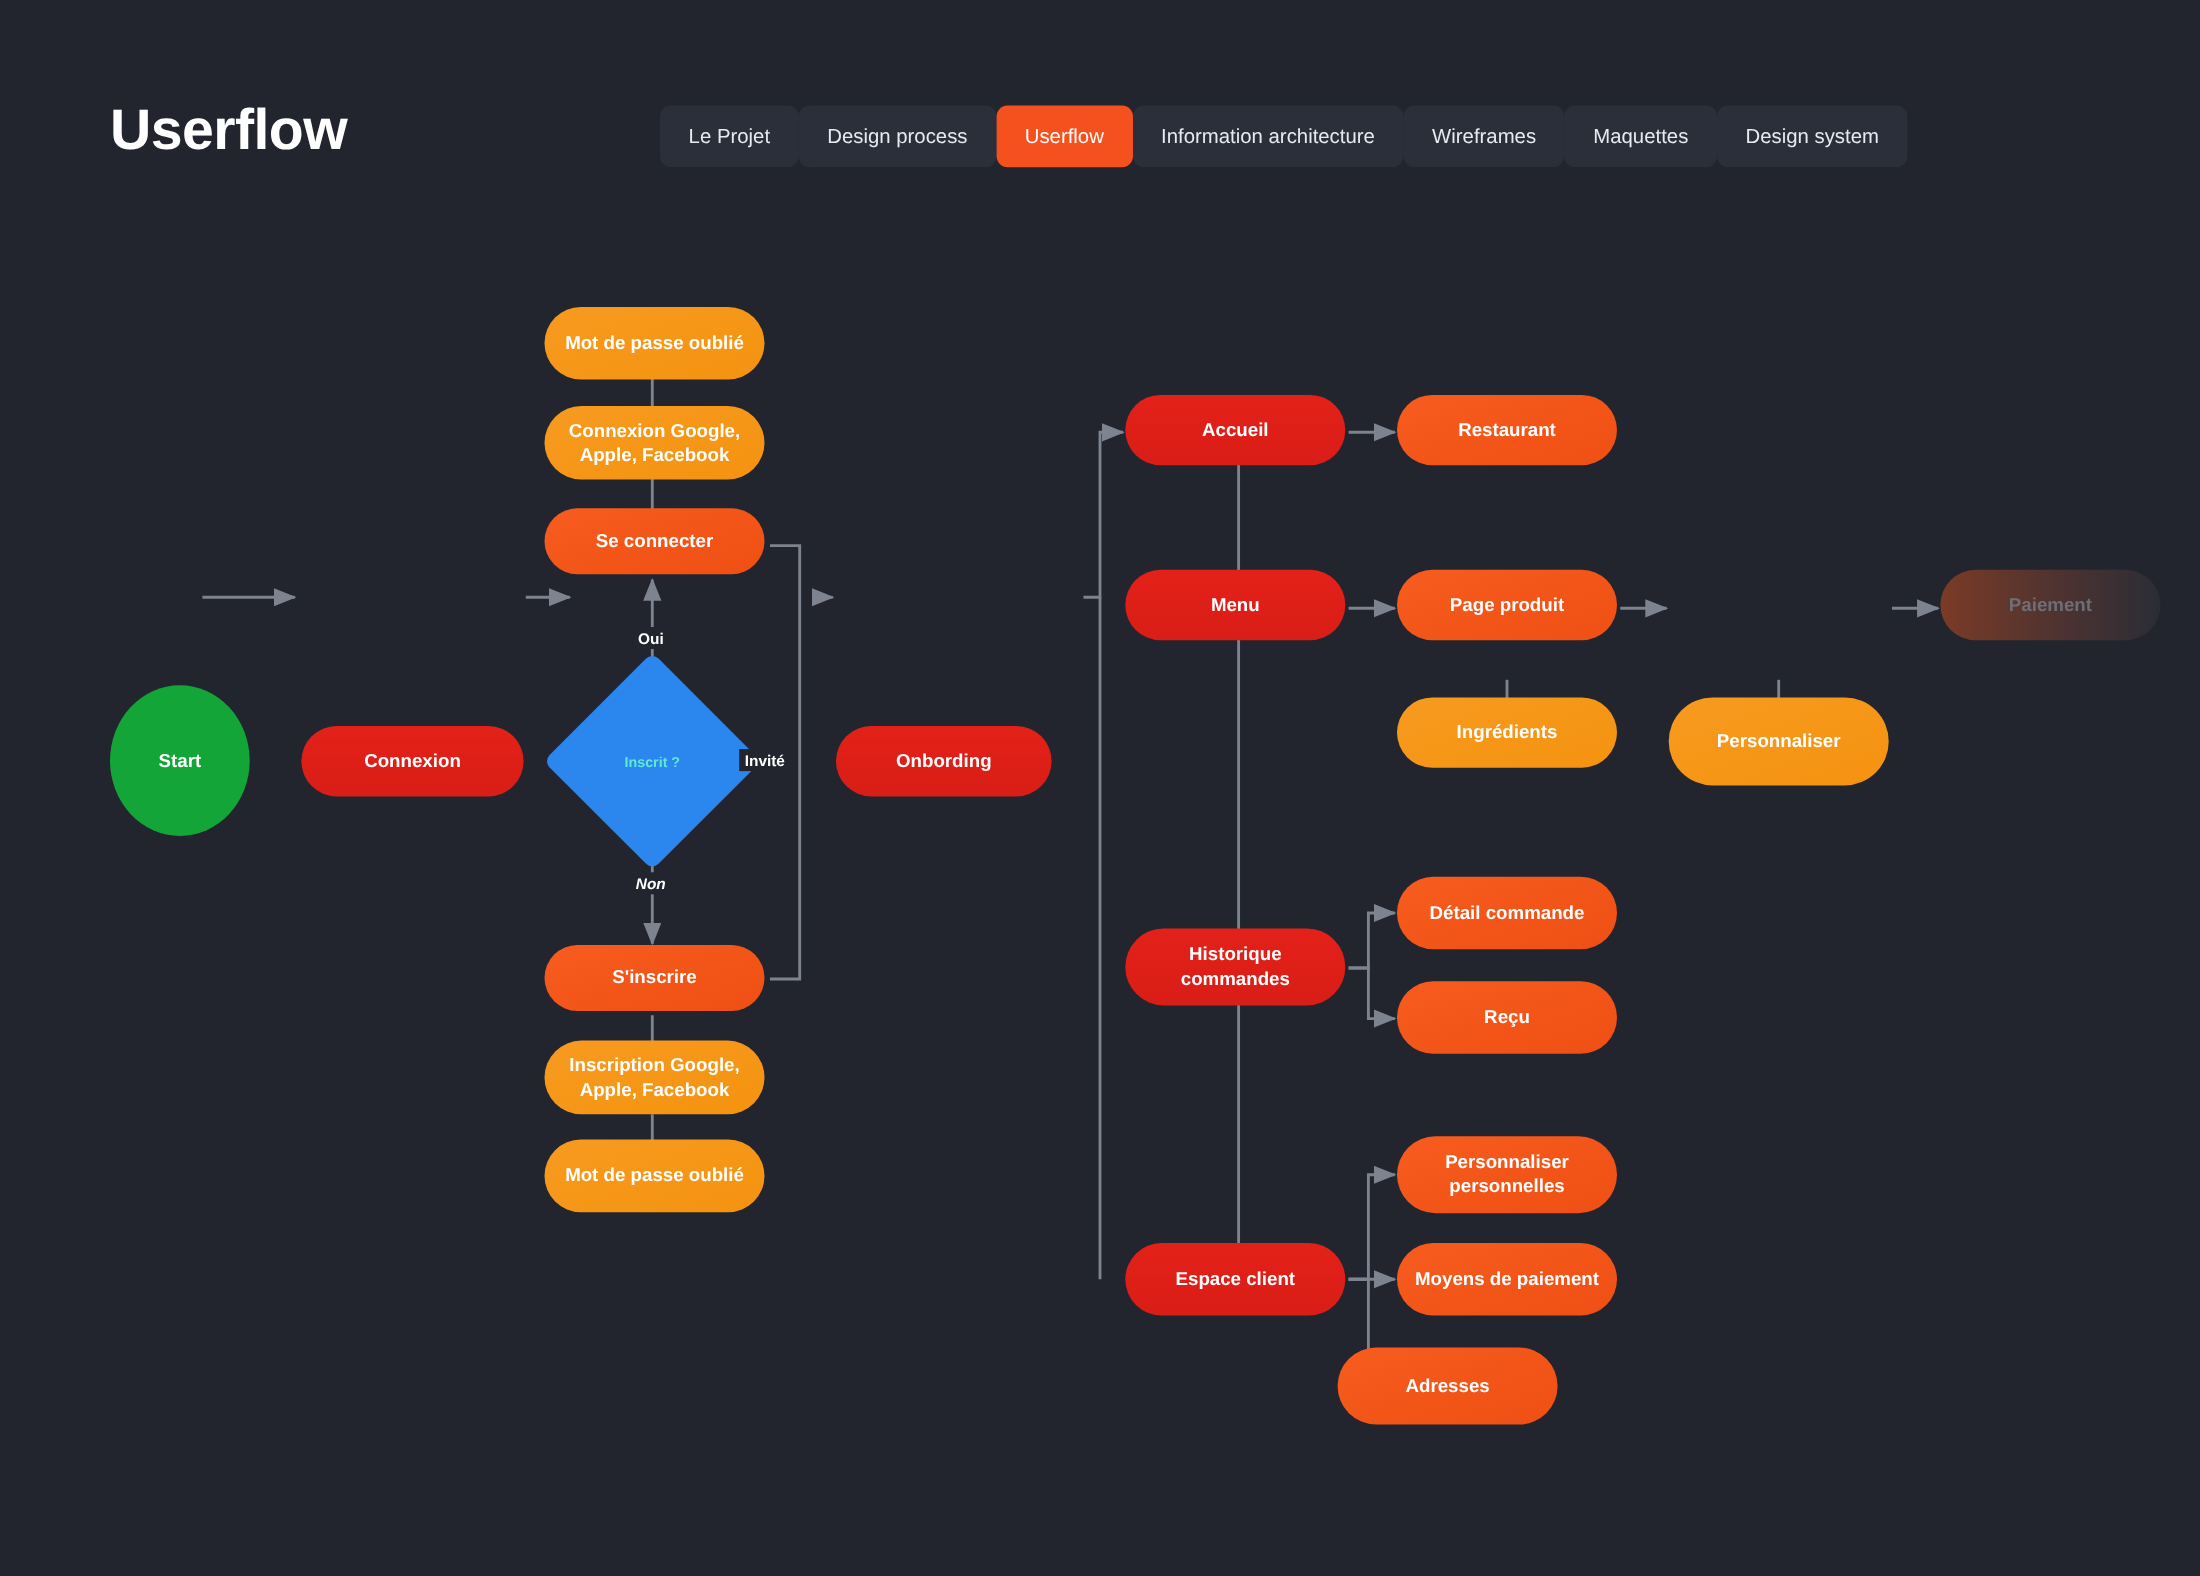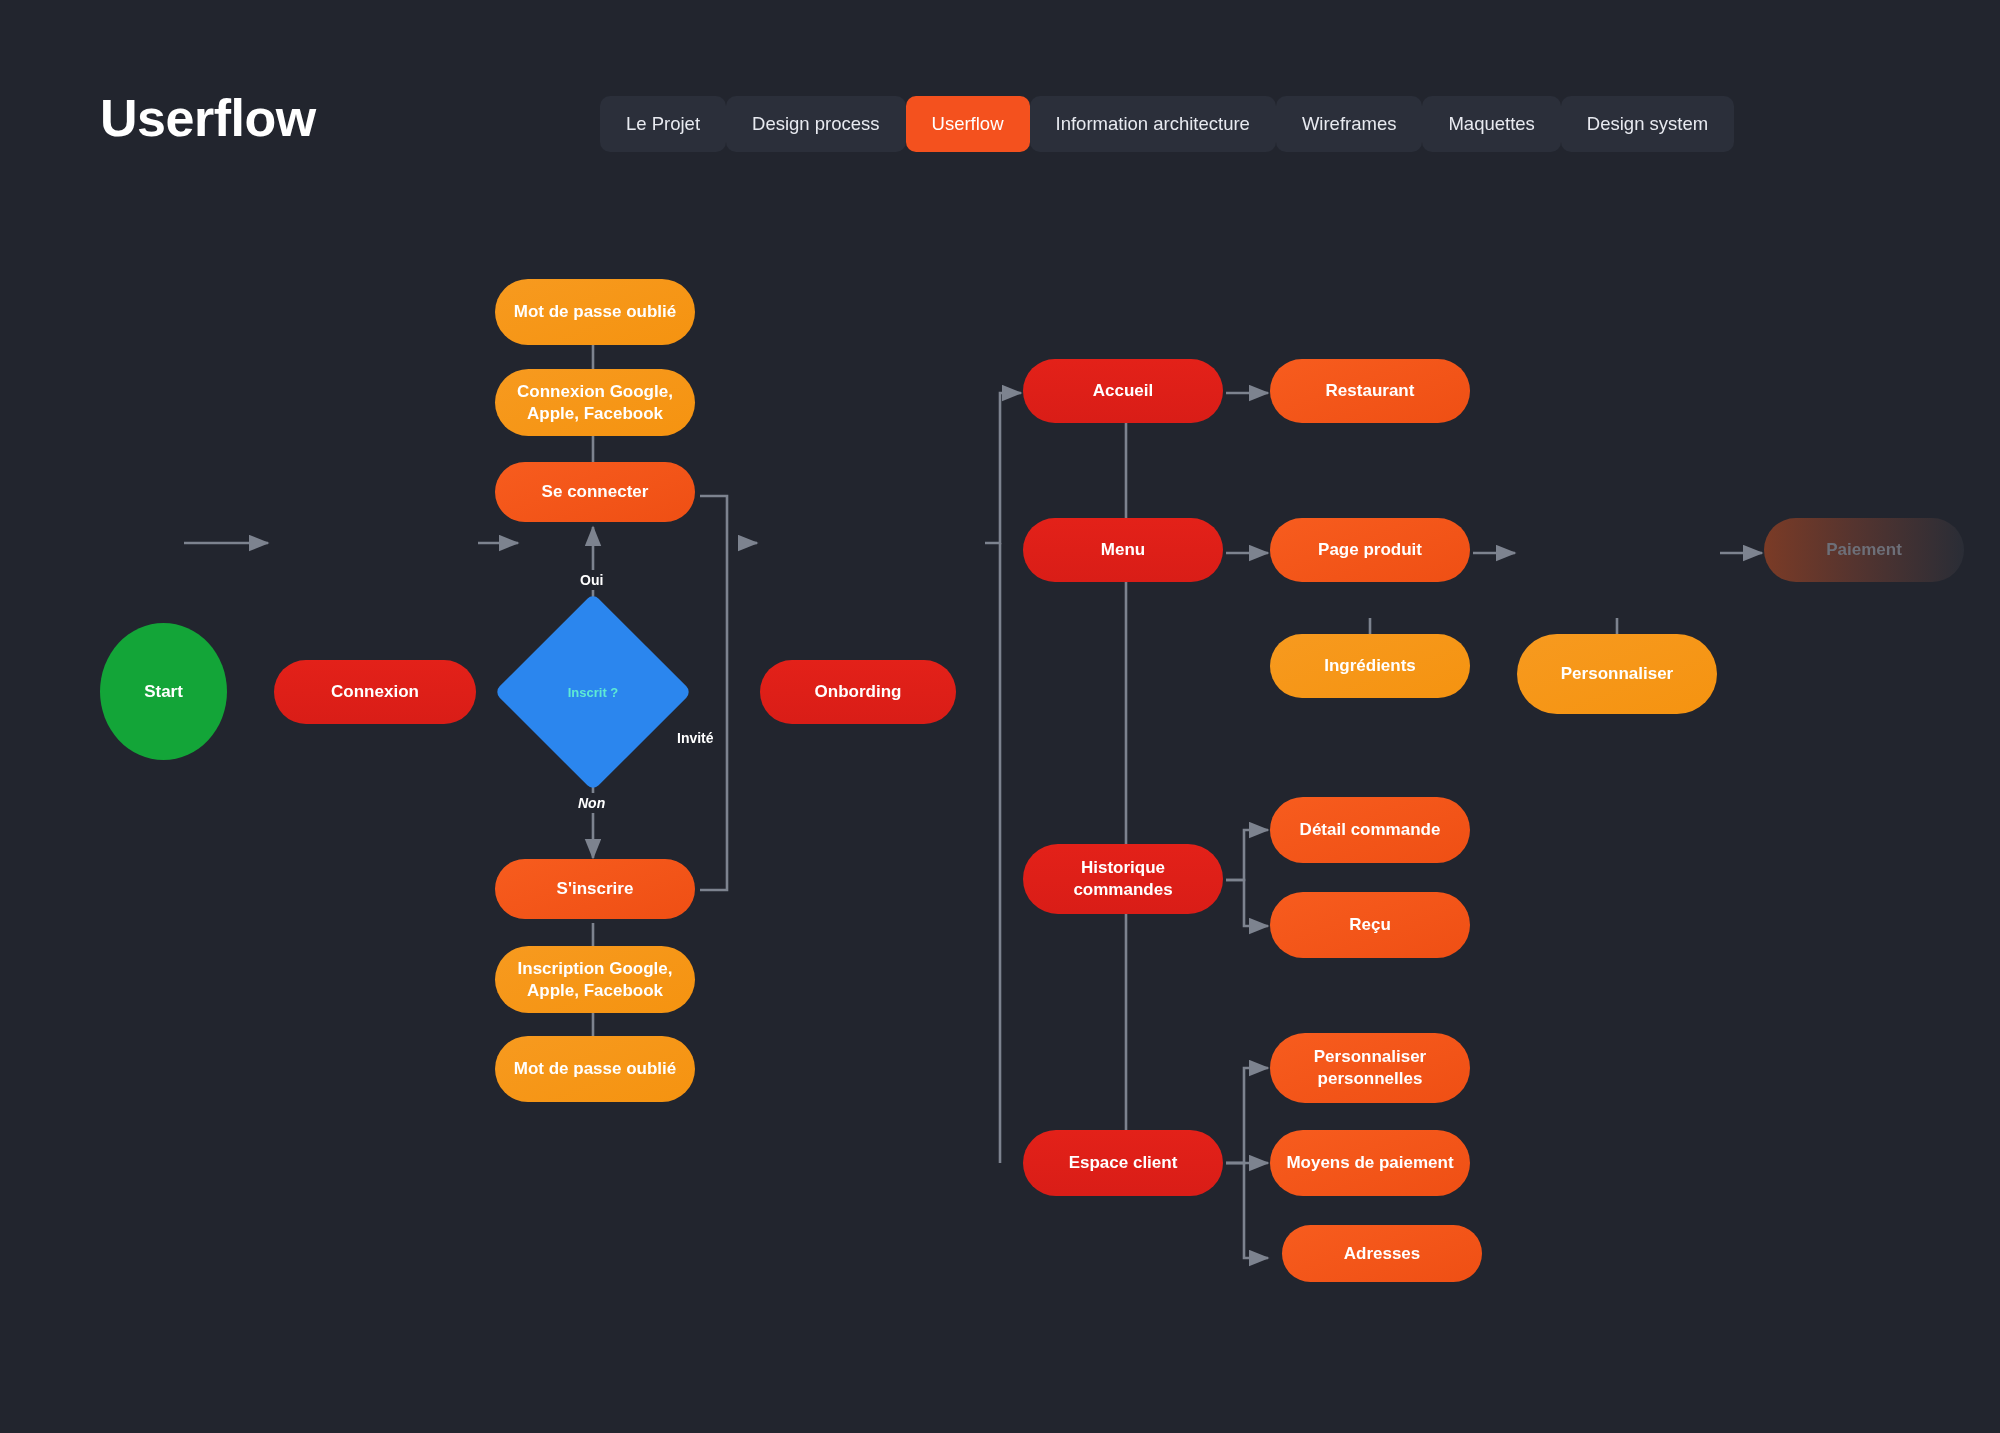--- a/index.html
+++ b/index.html
@@ -193,20 +193,20 @@
     <div class="node n-amber" style="left:1270px;top:634px;width:200px;height:64px;">Ingrédients</div>
     <div class="node n-amber" style="left:1517px;top:634px;width:200px;height:80px;">Personnaliser</div>
 
     <div class="node n-red" style="left:1023px;top:844px;width:200px;height:70px;">Historique commandes</div>
     <div class="node n-orange" style="left:1270px;top:797px;width:200px;height:66px;">Détail commande</div>
     <div class="node n-orange" style="left:1270px;top:892px;width:200px;height:66px;">Reçu</div>
 
     <div class="node n-red" style="left:1023px;top:1130px;width:200px;height:66px;">Espace client</div>
     <div class="node n-orange" style="left:1270px;top:1033px;width:200px;height:70px;">Personnaliser personnelles</div>
     <div class="node n-orange" style="left:1270px;top:1130px;width:200px;height:66px;">Moyens de paiement</div>
-    <div class="node n-orange" style="left:1282px;top:1225px;width:200px;height:57px;">Adresses</div>
+    <div class="node n-orange" style="left:1216px;top:1225px;width:200px;height:70px;">Adresses</div>
 
     <div class="edge-label" style="left:575px;top:570px;">Oui</div>
     <div class="edge-label" style="left:573px;top:793px;font-style:italic;">Non</div>
-    <div class="edge-label" style="left:672px;top:681px;margin-top:47px;">Invité</div>
+    <div class="edge-label" style="left:672px;top:681px;">Invité</div>
 
   </div>
 </div>
 
 </body></html>

